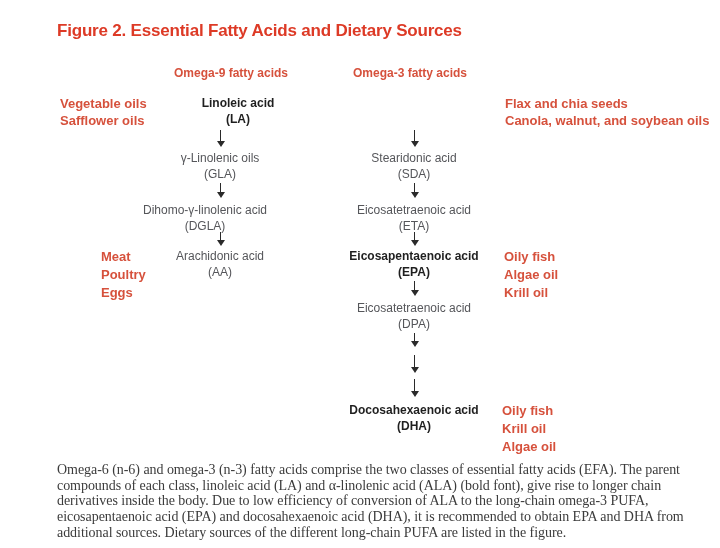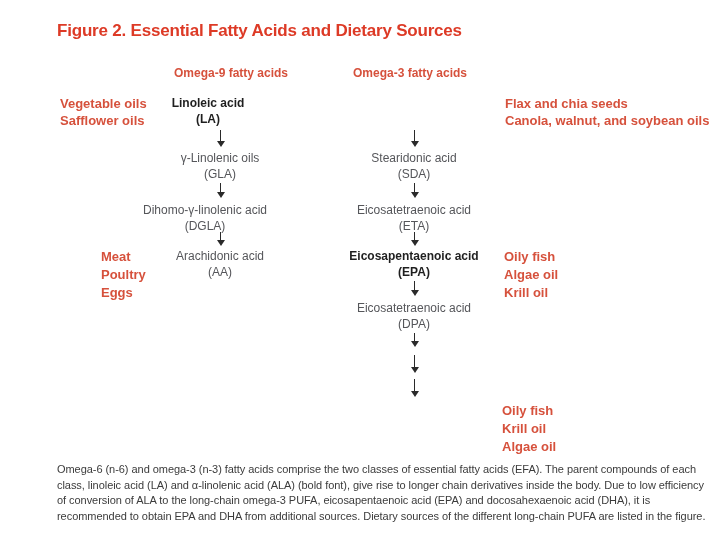--- a/index.html
+++ b/index.html
@@ -72,24 +72,25 @@
     white-space: nowrap;
   }
   .sources.lh17 .source-line { line-height: 17px; }
   .sources.lh18 .source-line { line-height: 18px; }
   .caption {
     position: absolute;
     left: 43px;
     top: 462px;
     width: 655px;
     margin: 0;
-    font-size: 11px;
+    font-size: 14px;
     line-height: 15.7px;
     letter-spacing: -0.05px;
     color: #3b3b3b;
+    font-family: Liberation Serif, serif;
   }
 </style>
 </head>
 <body>
 
 <div class="canvas">
 
   <h1 class="title">Figure 2. Essential Fatty Acids and Dietary Sources</h1>
 
   <div class="col-header" style="left:117px;">Omega-9 fatty acids</div>
@@ -98,21 +99,21 @@
   <div class="sources lh17" style="left:46px; top:95px;">
     <div class="source-line">Vegetable oils</div>
     <div class="source-line">Safflower oils</div>
   </div>
   <div class="sources lh18" style="left:87px; top:248px;">
     <div class="source-line">Meat</div>
     <div class="source-line">Poultry</div>
     <div class="source-line">Eggs</div>
   </div>
 
-  <div class="node bold" style="left:94px; top:95px;">
+  <div class="node bold" style="left:124px; top:95px;">
     <div class="node-name">Linoleic acid</div>
     <div class="node-abbr">(LA)</div>
   </div>
   <div class="arrow" style="left:202px; top:130px; height:17px;">
       <div class="stem"></div>
       <div class="head"></div>
     </div>
   <div class="node" style="left:106px; top:150px;">
     <div class="node-name">γ-Linolenic oils</div>
     <div class="node-abbr">(GLA)</div>
@@ -171,20 +172,24 @@
       <div class="head"></div>
     </div>
   <div class="arrow" style="left:396px; top:355px; height:18px;">
       <div class="stem"></div>
       <div class="head"></div>
     </div>
   <div class="arrow" style="left:396px; top:379px; height:18px;">
       <div class="stem"></div>
       <div class="head"></div>
     </div>
+  <div class="node bold" style="left:300px; top:402px;">
+    <div class="node-name">Docosahexaenoic acid</div>
+    <div class="node-abbr">(DHA)</div>
+  </div>
 
   <div class="sources lh17" style="left:491px; top:95px;">
     <div class="source-line">Flax and chia seeds</div>
     <div class="source-line">Canola, walnut, and soybean oils</div>
   </div>
   <div class="sources lh18" style="left:490px; top:248px;">
     <div class="source-line">Oily fish</div>
     <div class="source-line">Algae oil</div>
     <div class="source-line">Krill oil</div>
   </div>

